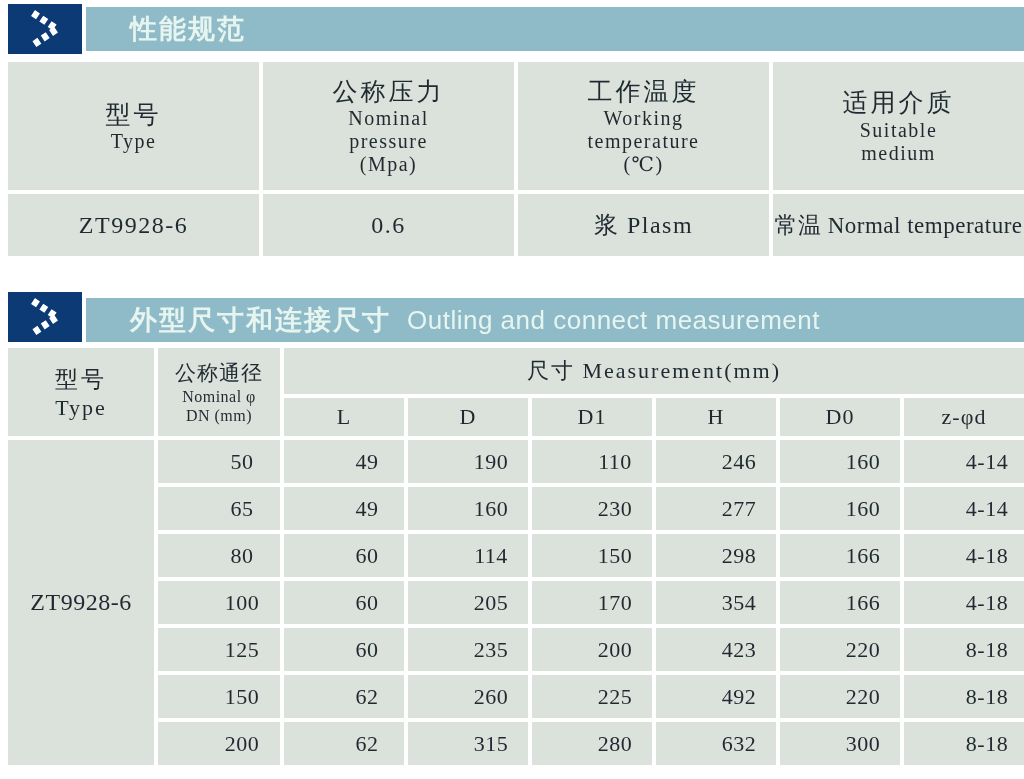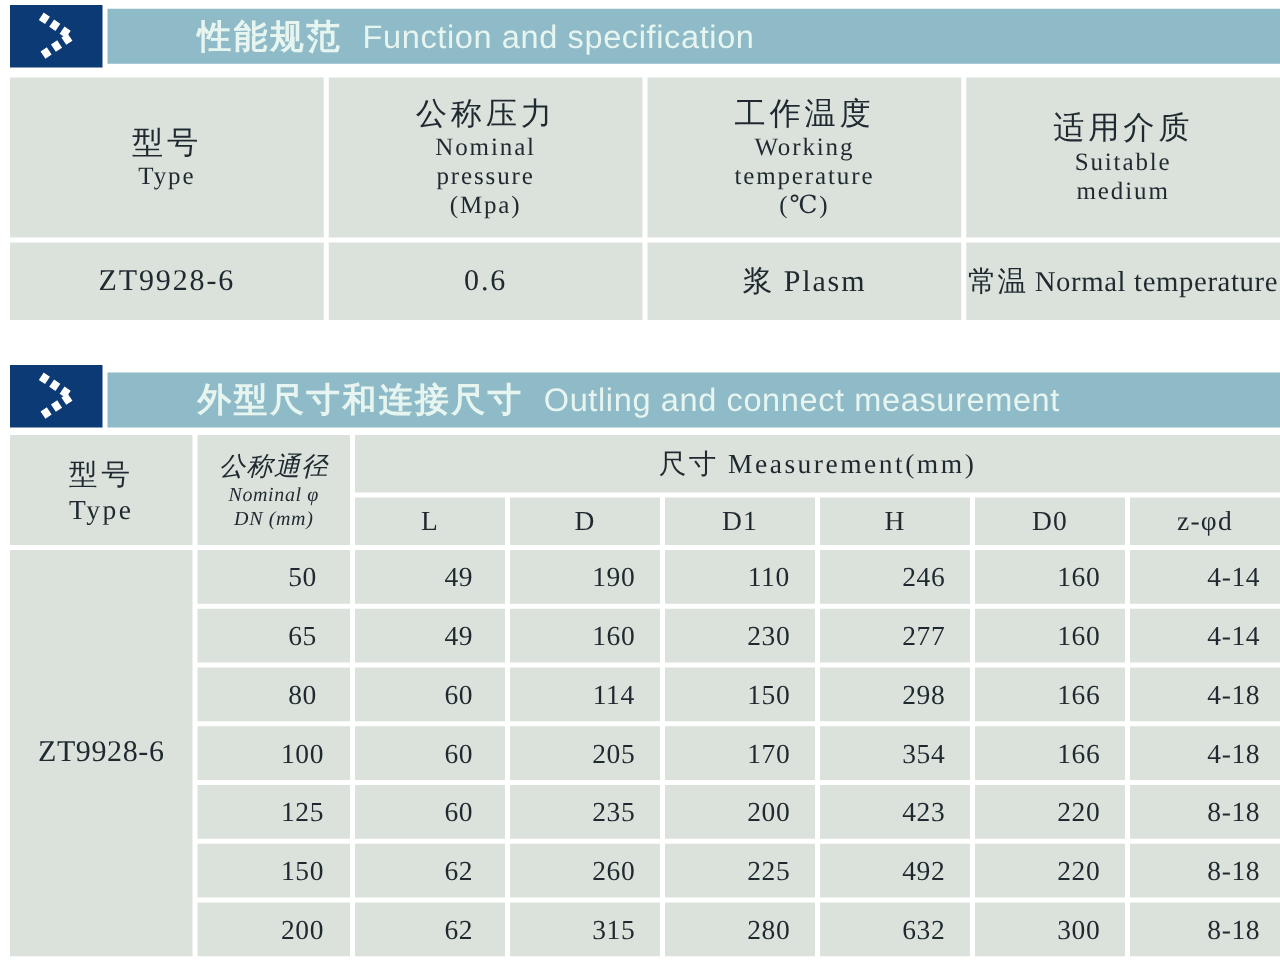--- a/index.html
+++ b/index.html
@@ -3,60 +3,59 @@
 <meta charset="utf-8">
 <style>
   * { margin:0; padding:0; box-sizing:border-box; }
   html,body { width:1024px; height:779px; background:#ffffff; overflow:hidden; }
   body { font-family:"Liberation Serif","DejaVu Serif",serif; color:#1e2a30; }
 
   
   .band-row { display:flex; margin:4px 0 0 8px; height:50px; }
   .chev-box { width:74px; height:50px; background:#0b3a74; flex:0 0 auto; display:flex; align-items:center; justify-content:center; }
   .band { flex:1; height:44px; margin:3px 0 0 4px; background:#8fbac7; color:#e7f5f0;
-          display:flex; align-items:center; padding-left:72px;
+          display:flex; align-items:center; padding-left:44px;
           font-family:"Liberation Sans","DejaVu Sans",sans-serif; }
   .band .zh { font-size:27px; font-weight:bold; letter-spacing:2px; }
   .band .en { font-size:26px; margin-left:16px; letter-spacing:0.5px; }
 
   
   .t1 { margin:8px 0 0 8px; width:1016px; display:grid;
         grid-template-columns:repeat(4,1fr); grid-template-rows:128px 62px; gap:4px; }
   .cell { background:#dbe1db; display:flex; flex-direction:column; align-items:center; justify-content:center; text-align:center; }
   .t1 .hzh { font-size:25px; letter-spacing:3px; line-height:1.25; }
   .t1 .hen { font-size:20px; letter-spacing:1.5px; line-height:1.15; }
   .t1 .dval { font-size:24px; letter-spacing:1.5px; }
 
   
   .t2 { margin:36px 0 0 8px; width:1016px; display:grid;
         grid-template-columns:146px 122px repeat(6,1fr);
         grid-template-rows:46px 38px repeat(7,43px); gap:4px; }
   .t2 .type-h { grid-row:1 / span 2; grid-column:1; }
-  .t2 .dn-h   { grid-row:1 / span 2; grid-column:2;font-style:italic; }
+  .t2 .dn-h   { grid-row:1 / span 2; grid-column:2; }
   .t2 .meas-h { grid-row:1; grid-column:3 / span 6; font-size:22px; letter-spacing:2px; }
   .t2 .sub    { font-size:22px; letter-spacing:1px; }
   .t2 .typezh { font-size:23px; letter-spacing:3px; }
   .t2 .typeen { font-size:22px; letter-spacing:2px; }
   .t2 .dnzh   { font-size:21px; letter-spacing:1px; }
   .t2 .dnen   { font-size:16px; letter-spacing:0.5px; line-height:1.2; }
   .t2 .num    { font-size:22px; letter-spacing:0.5px;padding-left:46px; }
   .t2 .tval   { grid-column:1; grid-row:3 / span 7; font-size:24px; letter-spacing:0.5px; }
 </style>
 </head>
 <body>
 
 <div class="band-row">
   <div class="chev-box">
     <svg width="74" height="50" viewBox="0 0 74 50">
       <polyline points="25,9 49,25 25,41" fill="none" stroke="#ffffff" stroke-width="7" stroke-dasharray="6 4"></polyline>
     </svg>
   </div>
   <div class="band">
     <span class="zh">性能规范</span>
-    <span class="en">Function and specification</span>
   </div>
 </div>
 
 <div class="t1">
   <div class="cell">
     <div class="hzh">型号</div>
     <div class="hen">Type</div>
   </div>
   <div class="cell">
     <div class="hzh">公称压力</div>

